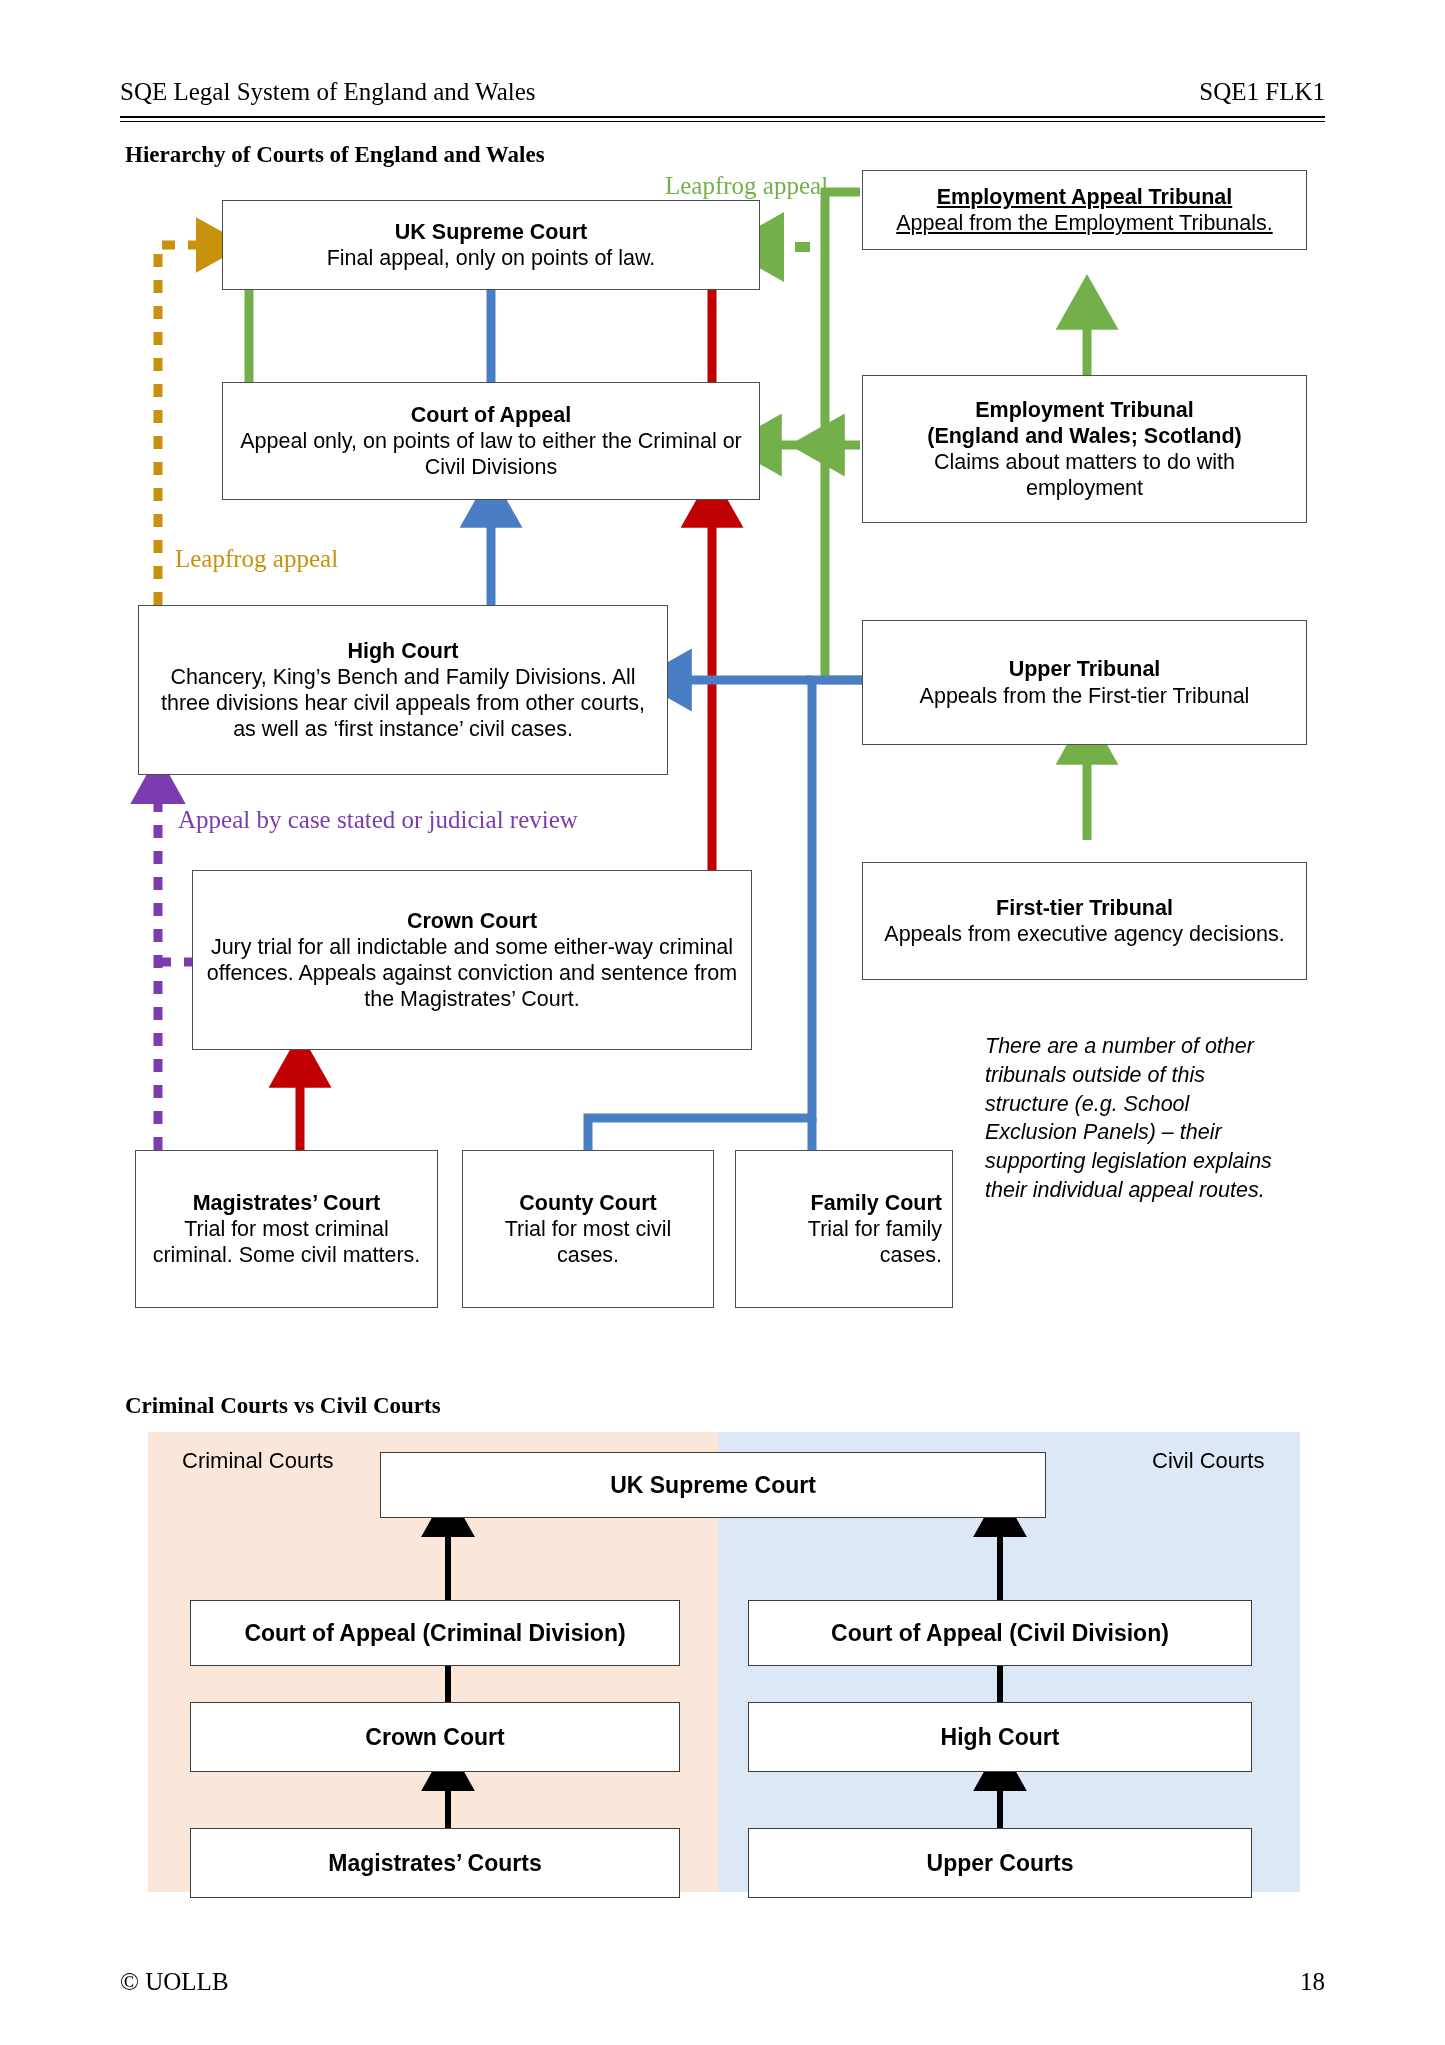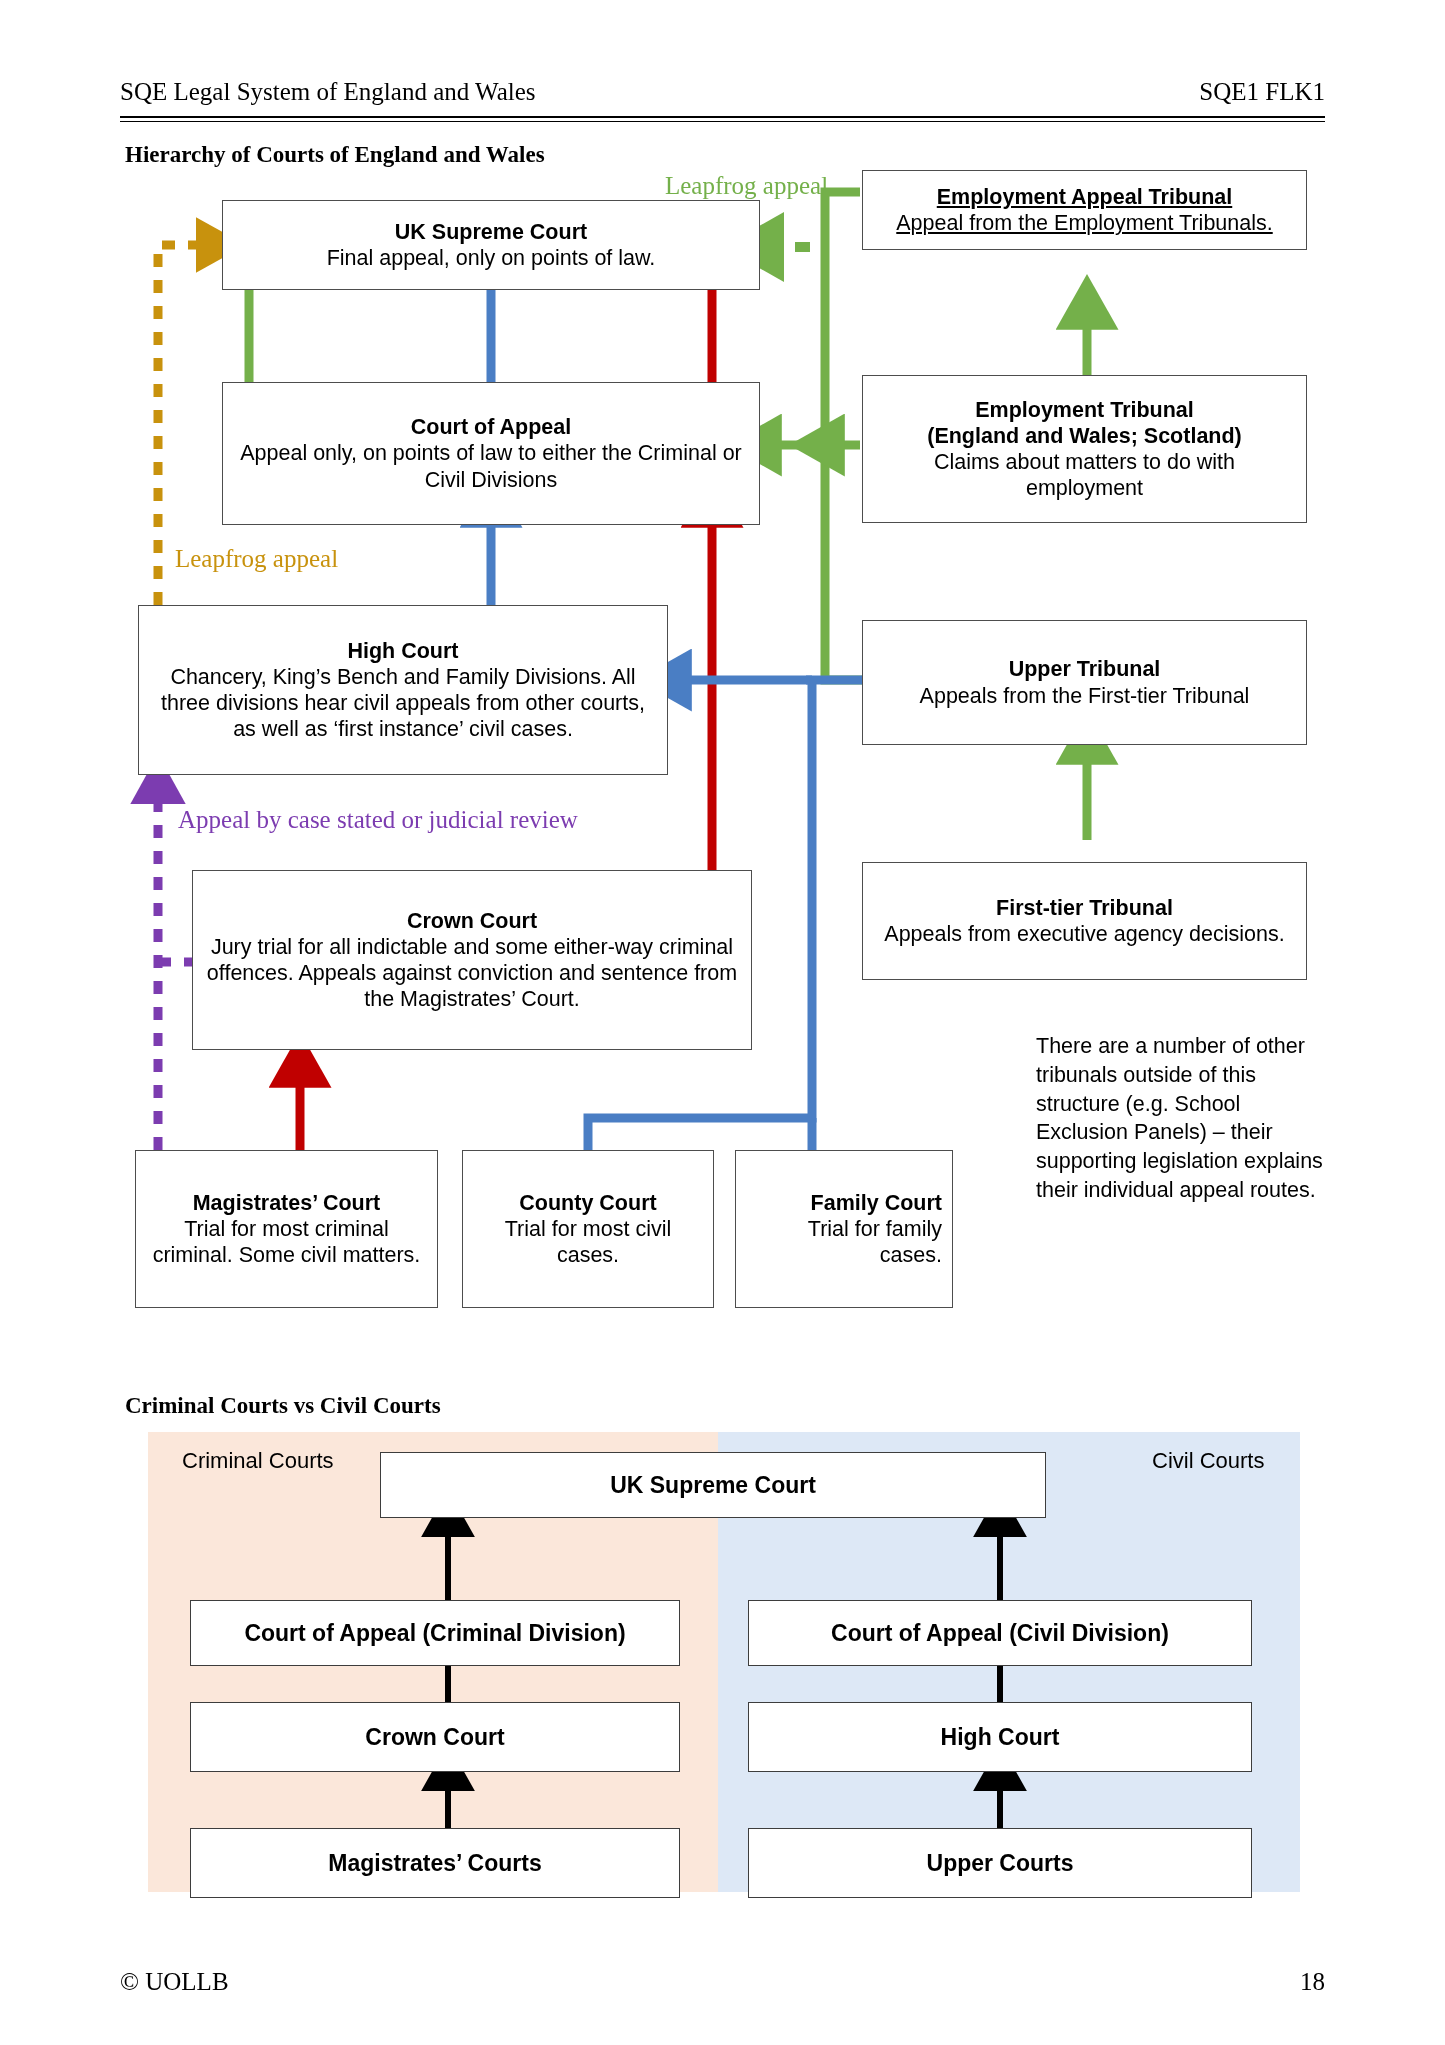--- a/index.html
+++ b/index.html
@@ -137,21 +137,21 @@
     <line x1="1000" y1="1828" x2="1000" y2="1772" stroke="#000" stroke-width="6" marker-end="url(#ah-black)"></line>
   </svg>
 
   <div class="box" style="left:222px;top:200px;width:538px;height:90px;">
     <div class="txt">
       <b>UK Supreme Court</b><br>
       <span>Final appeal, only on points of law.</span>
     </div>
   </div>
 
-  <div class="box" style="left:222px;top:382px;width:538px;height:143px;align-items:center;">
+  <div class="box" style="left:222px;top:382px;width:538px;height:118px;align-items:center;">
     <div class="txt">
       <b>Court of Appeal</b><br>
       <span>Appeal only, on points of law to either the Criminal or Civil Divisions</span>
     </div>
   </div>
 
   <div class="box" style="left:138px;top:605px;width:530px;height:170px;">
     <div class="txt">
       <b>High Court</b><br>
       <span>Chancery, King’s Bench and Family Divisions. All three divisions hear civil appeals from other courts, as well as ‘first instance’ civil cases.</span>
@@ -212,21 +212,21 @@
     <div class="txt">
       <b>First-tier Tribunal</b><br>
       <span>Appeals from executive agency decisions.</span>
     </div>
   </div>
 
   <div class="annot" id="lbl-leapfrog-green">Leapfrog appeal</div>
   <div class="annot" id="lbl-leapfrog-gold">Leapfrog appeal</div>
   <div class="annot" id="lbl-case-stated">Appeal by case stated or judicial review</div>
 
-  <div class="note" style="left:1036px;top:1032px;width:290px;">There are a number of other tribunals outside of this structure (e.g. School Exclusion Panels) – their supporting legislation explains their individual appeal routes.</div>
+  <div class="note" style="left:985px;top:1032px;width:290px;font-style:italic;">There are a number of other tribunals outside of this structure (e.g. School Exclusion Panels) – their supporting legislation explains their individual appeal routes.</div>
 
   <div class="sec-title" id="title-compare">Criminal Courts vs Civil Courts</div>
 
   <div class="panel" id="panel-criminal"></div>
   <div class="panel" id="panel-civil"></div>
 
   <div class="panel-label" id="label-criminal">Criminal Courts</div>
   <div class="panel-label" id="label-civil">Civil Courts</div>
 
   <div class="cbox" style="left:380px;top:1452px;width:666px;height:66px;">UK Supreme Court</div>

